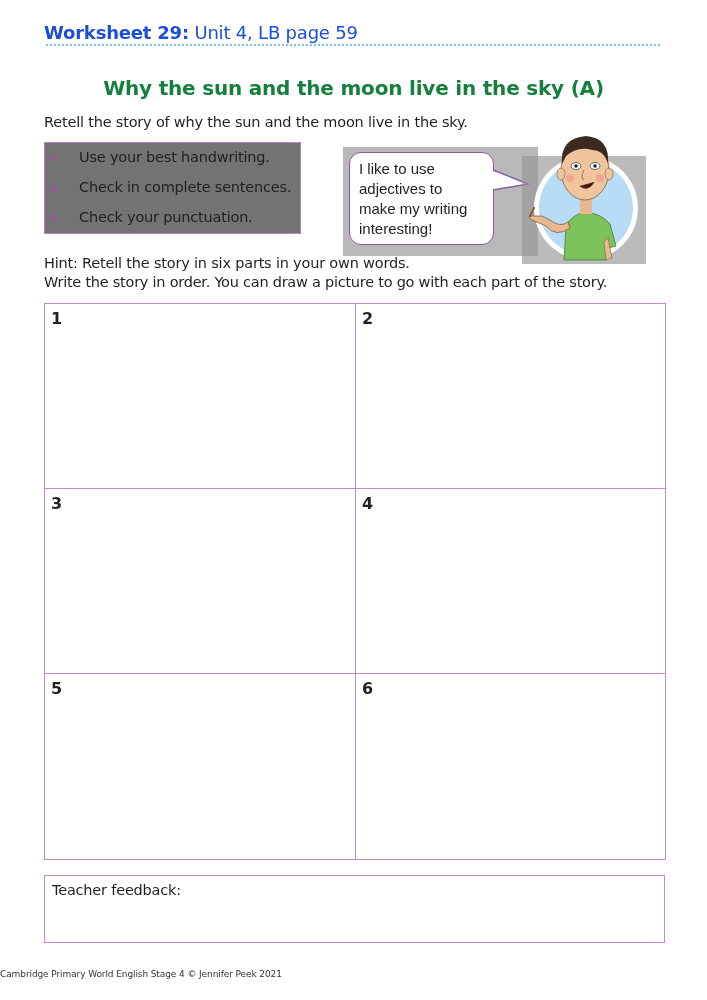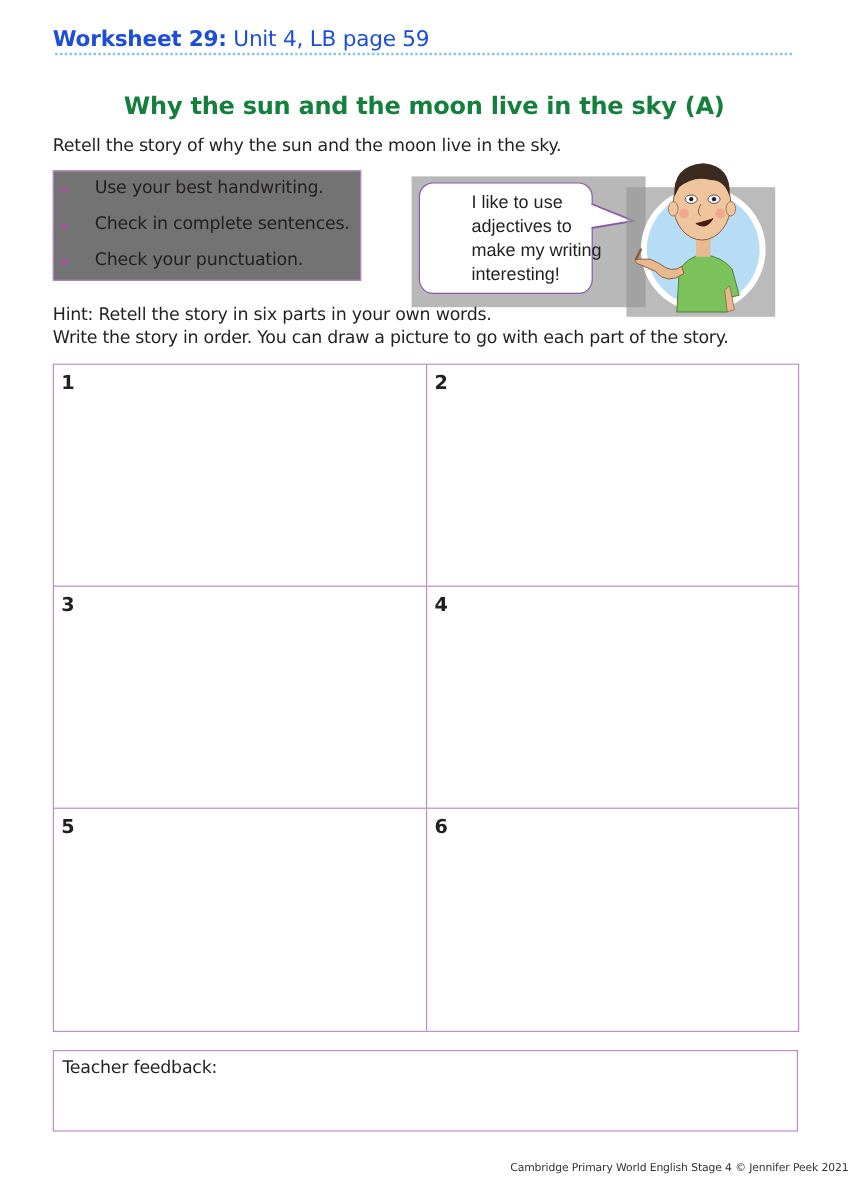--- a/index.html
+++ b/index.html
@@ -100,21 +100,21 @@
       box-sizing: border-box;
     }
     .speech-text {
       position: absolute;
       left: 9px; top: 6px;
       font-family: "DejaVu Serif", "Liberation Serif", serif;
       font-size: 14px;
       line-height: 20px;
       color: #231f20;
     }
-    .speech-text div { white-space: nowrap; font-family: "Liberation Sans", sans-serif; font-size: 15px; margin-left: 34px; }
+    .speech-text div { white-space: nowrap; font-family: "Liberation Sans", sans-serif; font-size: 15px; }
     .speech-tail {
       left: 492px; top: 166px;
       width: 40px; height: 30px;
     }
     .character {
       left: 520px; top: 128px;
       width: 130px; height: 136px;
     }
 
     .hint {
@@ -163,21 +163,21 @@
     }
     .feedback-label {
       position: absolute;
       left: 7px; top: 6px;
       font-size: 14.5px;
       letter-spacing: -0.2px;
     }
 
     .footer {
       left: 0; top: 969px; width: 707px;
-      text-align: right;
+      text-align: left;
       font-size: 9px;
       color: #333;
       letter-spacing: -0.1px;
     }
   </style>
 </head>
 <body>
 
 <div class="abs ws-header">
   <span class="ws-bold">Worksheet 29:</span>

